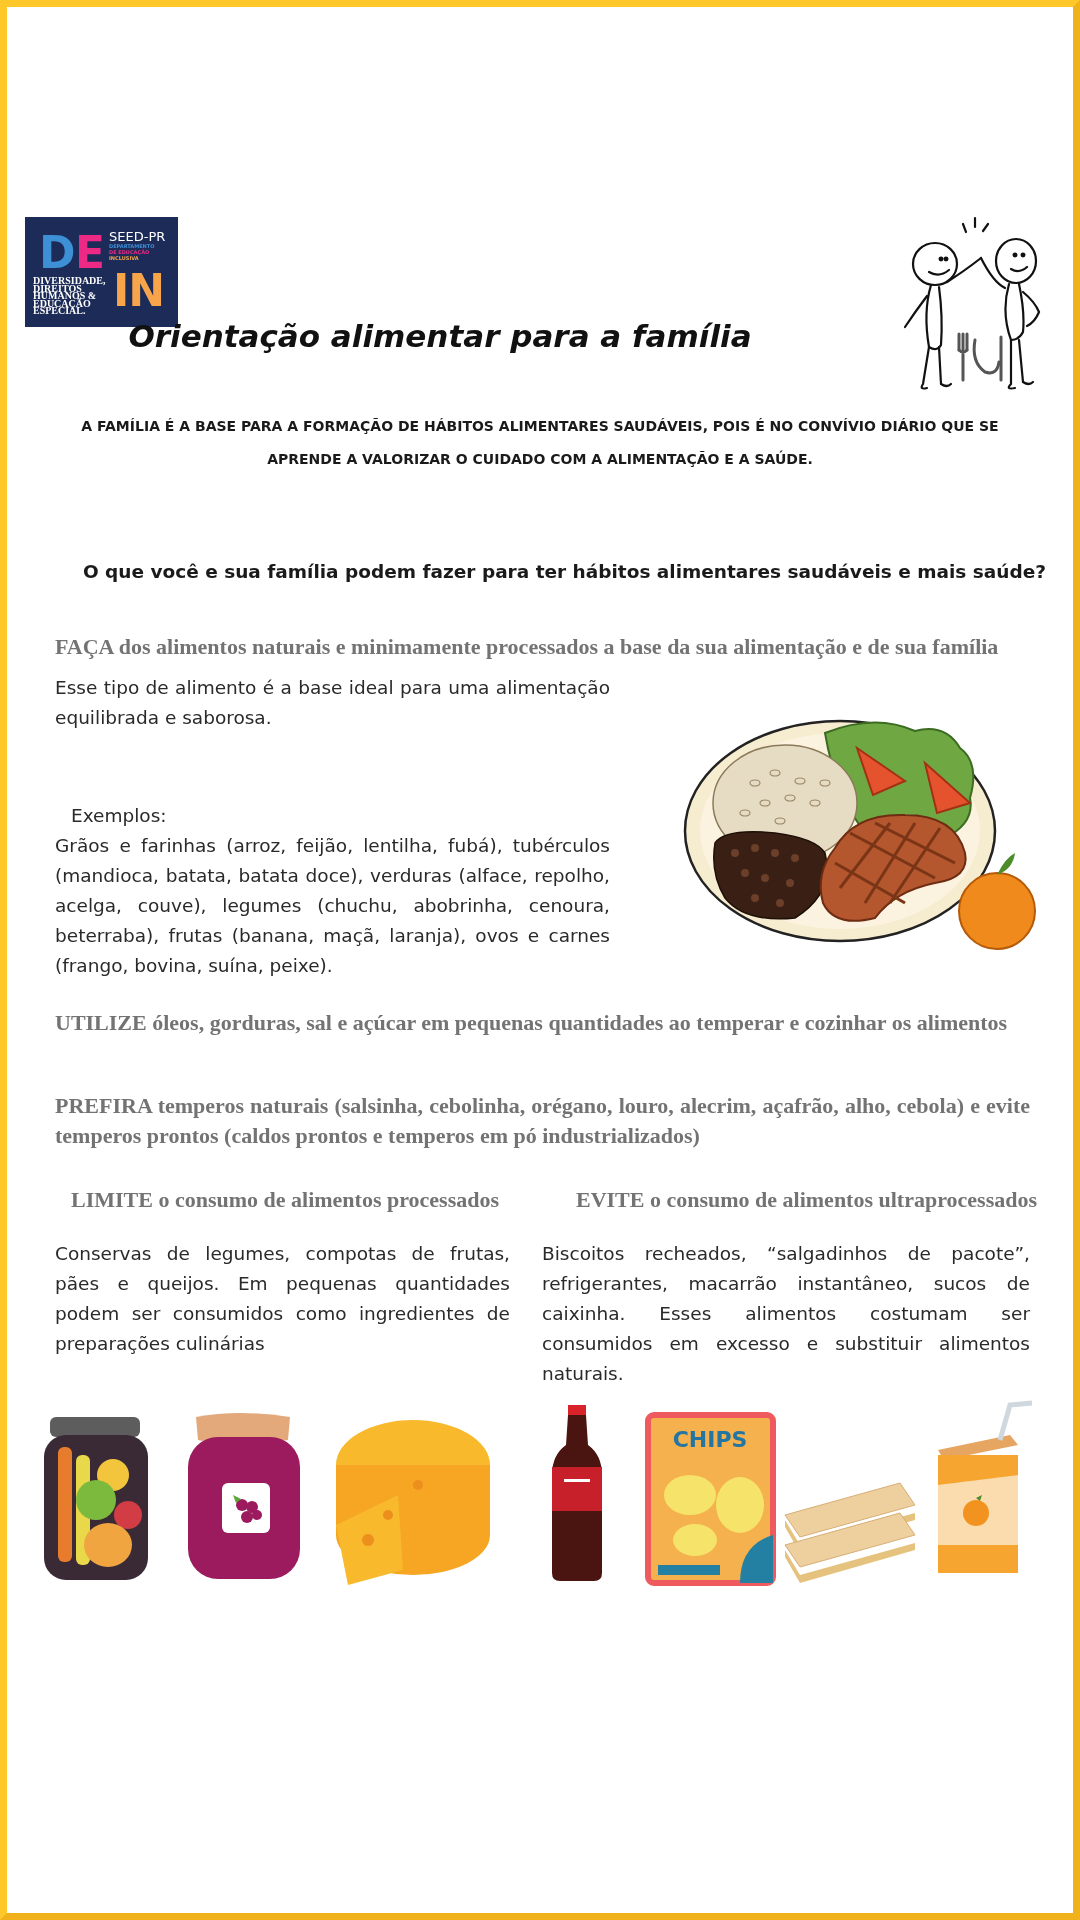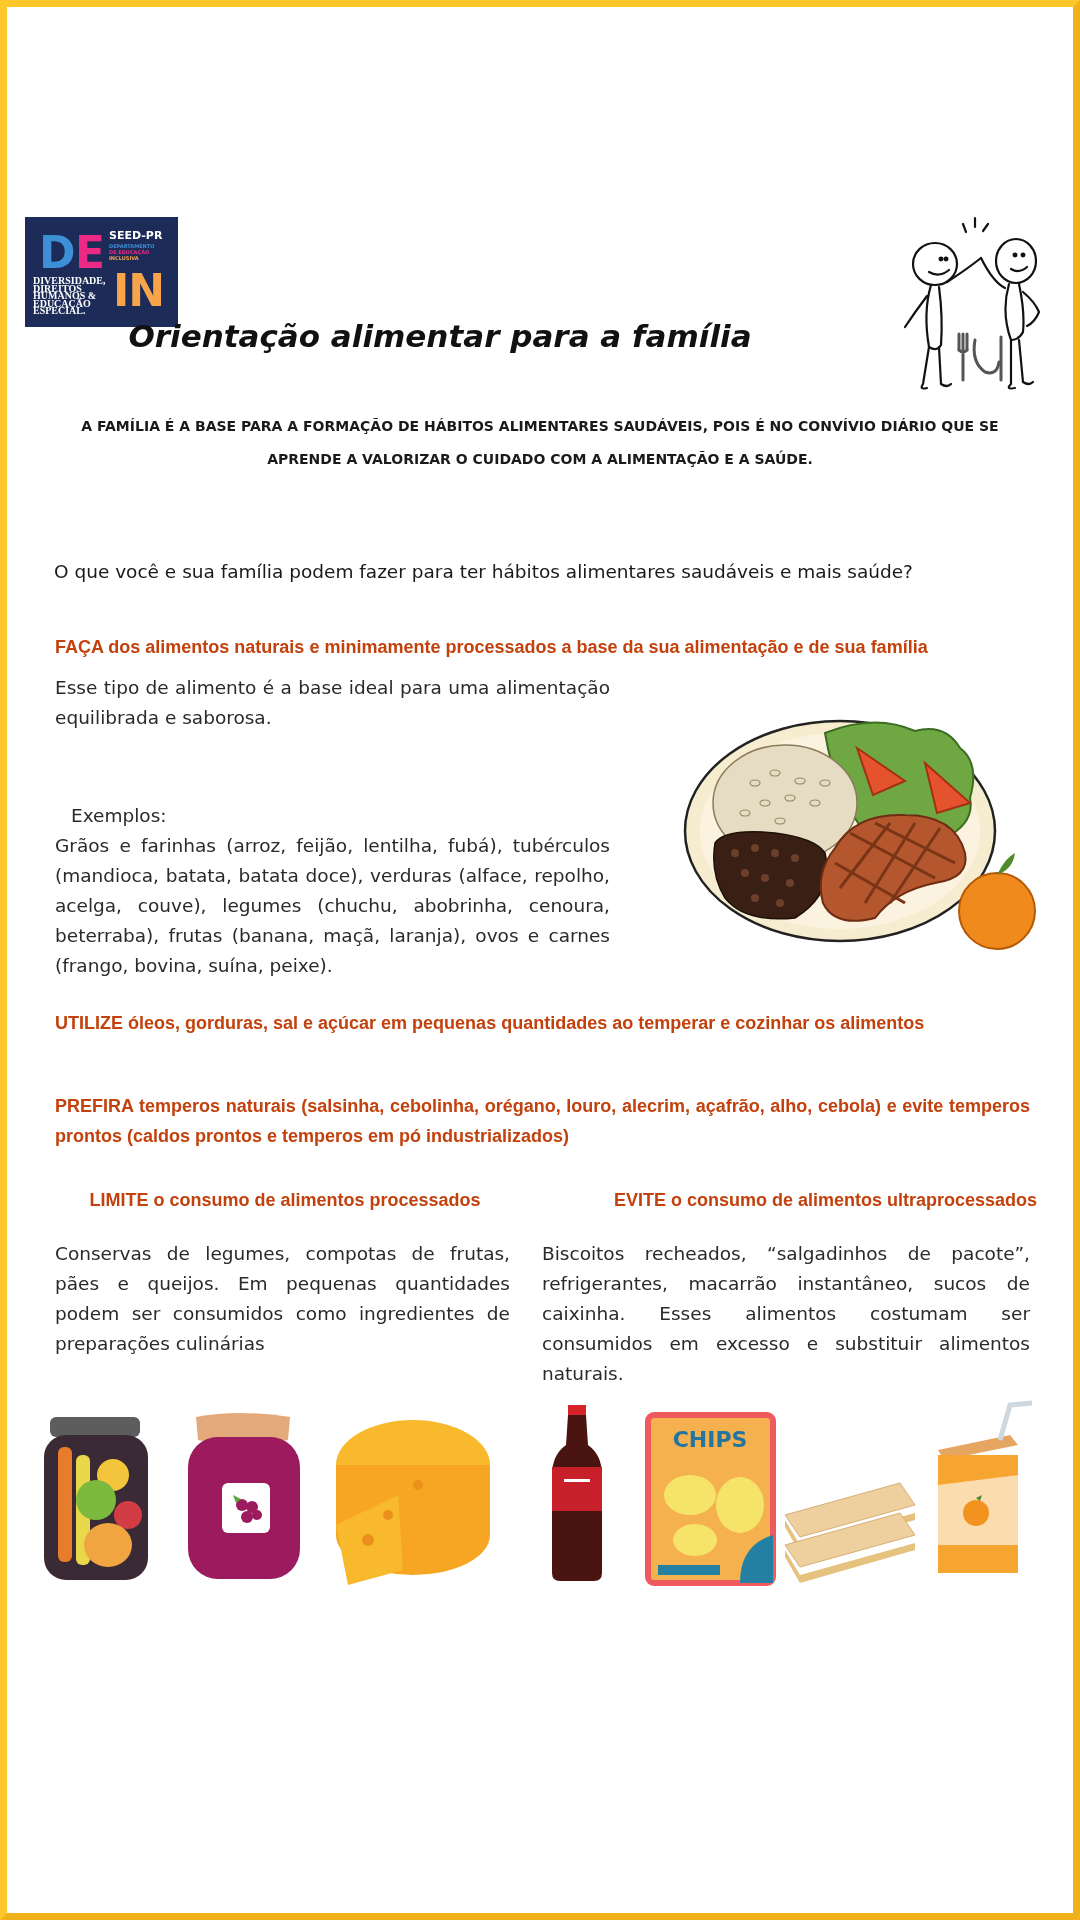--- a/index.html
+++ b/index.html
@@ -15,45 +15,45 @@
 
   
   .logo {
     left: 25px; top: 217px; width: 153px; height: 110px;
     background: #1c2b57; overflow: hidden;
   }
   .logo .big { position: absolute; font-family: "DejaVu Sans", sans-serif; font-weight: bold; line-height: 1; }
   .logo .d { left: 14px; top: 14px; font-size: 44px; color: #3d8fd6; letter-spacing: -2px; }
   .logo .e { left: 50px; top: 14px; font-size: 44px; color: #ec2a86; }
   .logo .in { left: 88px; top: 52px; font-size: 44px; color: #f8a44a; letter-spacing: -1px; }
-  .logo .seed { left: 84px; top: 12px; font-size: 11px; color: #ffffff; font-family: "DejaVu Sans", sans-serif; font-weight: bold; }
+  .logo .seed { left: 84px; top: 12px; font-size: 13px; color: #ffffff; font-family: "DejaVu Sans", sans-serif; font-weight: normal; }
   .logo .seed-sub { left: 84px; top: 26px; font-size: 5px; line-height: 6px; font-weight: bold; font-family: "DejaVu Sans", sans-serif; }
   .logo .seed-sub span { display: block; }
   .logo .c1 { color: #3d8fd6; } .logo .c2 { color: #ec2a86; } .logo .c3 { color: #f8a44a; }
   .logo .left-text { left: 8px; top: 60px; font-size: 10px; line-height: 7.5px; color: #ffffff; font-weight: bold; font-family: Liberation Serif, serif; }
   .logo .left-text span { display: block; }
 
   
   .title {
     left: 0; width: 880px; top: 318px; text-align: center;
     font-family: "DejaVu Sans", sans-serif; font-style: italic; font-weight: bold;
     font-size: 31px; color: #111;
   }
   .family-icon { left: 893px; top: 212px; width: 152px; height: 182px; }
 
   .intro {
     left: 50px; width: 980px; top: 410px; text-align: center;
     font-family: "DejaVu Sans", sans-serif; font-weight: bold; font-size: 14px; line-height: 33px; color: #1a1a1a;
   }
   .question {
-    left: 54px; width: 980px; top: 561px; text-align: left;
-    font-family: "DejaVu Sans", sans-serif; font-weight: normal; font-size: 18.5px; color: #1a1a1a;
+    left: 66px; width: 980px; top: 561px; text-align: right;
+    font-family: "DejaVu Sans", sans-serif; font-weight: bold; font-size: 18.5px; color: #1a1a1a;
   }
   .h-bold {
-    font-family: Liberation Sans, sans-serif; font-weight: bold; font-size: 18px; line-height: 30px; color: #c2410c;
+    font-family: Liberation Serif, serif; font-weight: bold; font-size: 22px; line-height: 30px; color: #737373;
     text-align: justify;
   }
   .body-text {
     font-family: "DejaVu Sans", sans-serif; font-size: 18.5px; line-height: 30px; color: #2a2a2a; text-align: justify;
   }
   .faca { left: 55px; width: 975px; top: 632px; }
   .faca-desc { left: 55px; width: 555px; top: 673px; }
   .examples-label { left: 55px; width: 555px; top: 801px; margin-left: 16px; }
   .examples { left: 55px; width: 555px; top: 831px; }
   .plate { left: 675px; top: 703px; width: 365px; height: 262px; }

